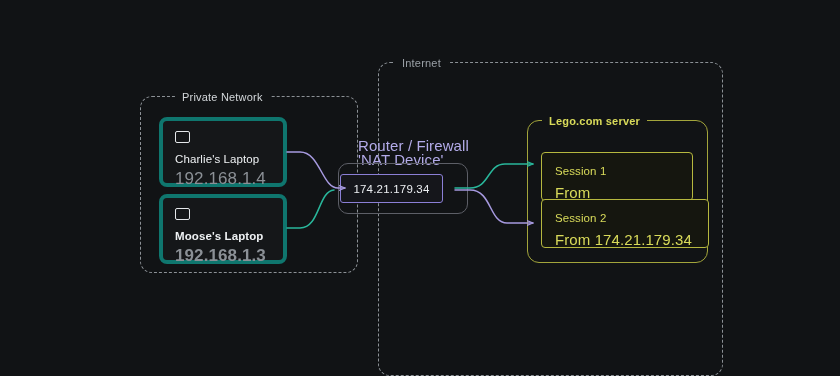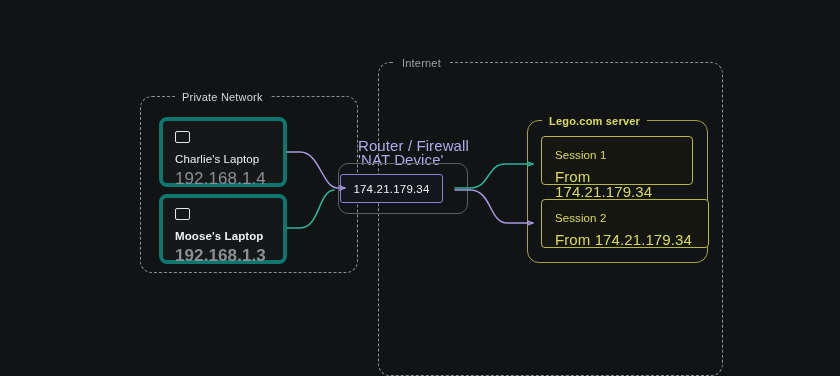--- a/index.html
+++ b/index.html
@@ -173,21 +173,21 @@
   <div class="abs router-shell" style="left:338px; top:163px; width:130px; height:51px;"></div>
 
   <div class="abs nat-box" style="left:340px; top:174px; width:103px; height:29px;">
     <span class="nat-text">174.21.179.34</span>
   </div>
 
   <div class="abs group-solid-yellow" style="left:527px; top:120px; width:181px; height:143px;">
     <span class="group-label yellow" style="left:14px;">Lego.com server</span>
   </div>
 
-  <div class="abs session-card" style="left:541px; top:136px; width:152px; height:49px;">
+  <div class="abs session-card" style="left:541px; top:152px; width:152px; height:49px;">
     <div class="session-title">Session 1</div>
     <div class="session-from">From 174.21.179.34</div>
   </div>
 
   <div class="abs session-card" style="left:541px; top:199px; width:168px; height:49px;">
     <div class="session-title">Session 2</div>
     <div class="session-from">From 174.21.179.34</div>
   </div>
 
   <svg id="wires" viewBox="0 0 840 376">

